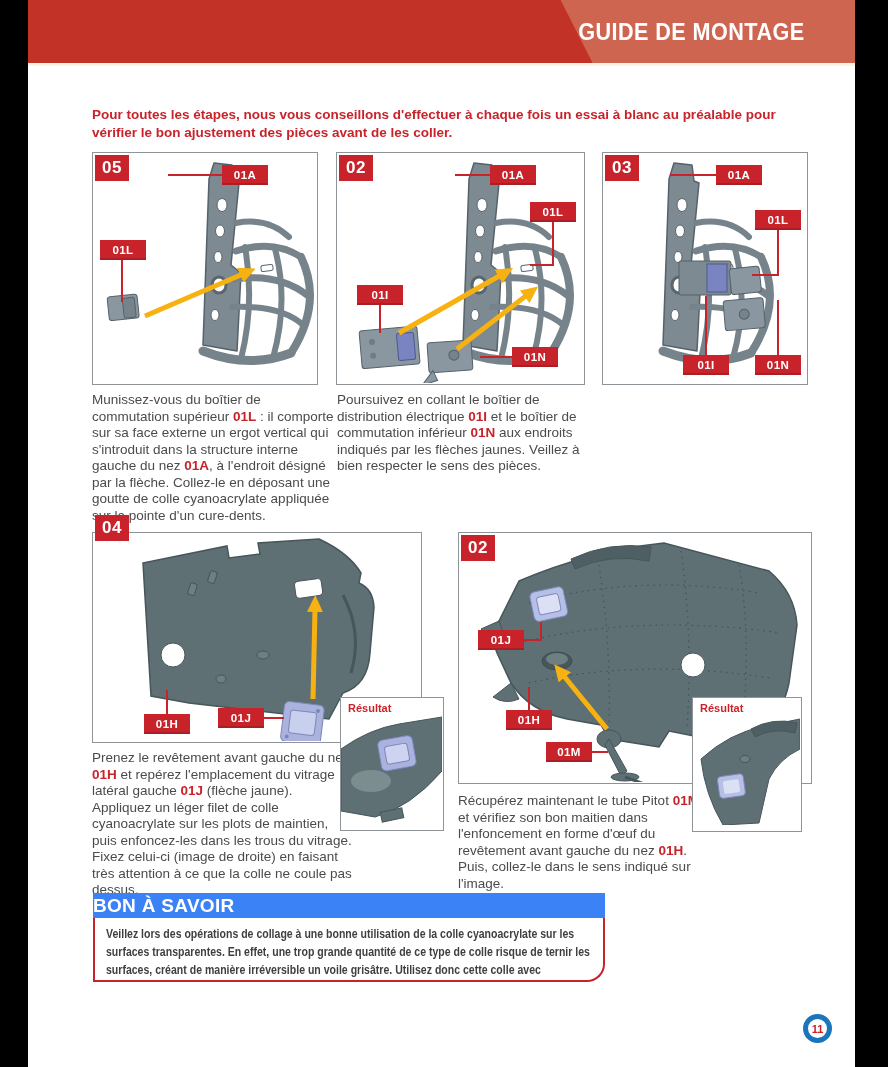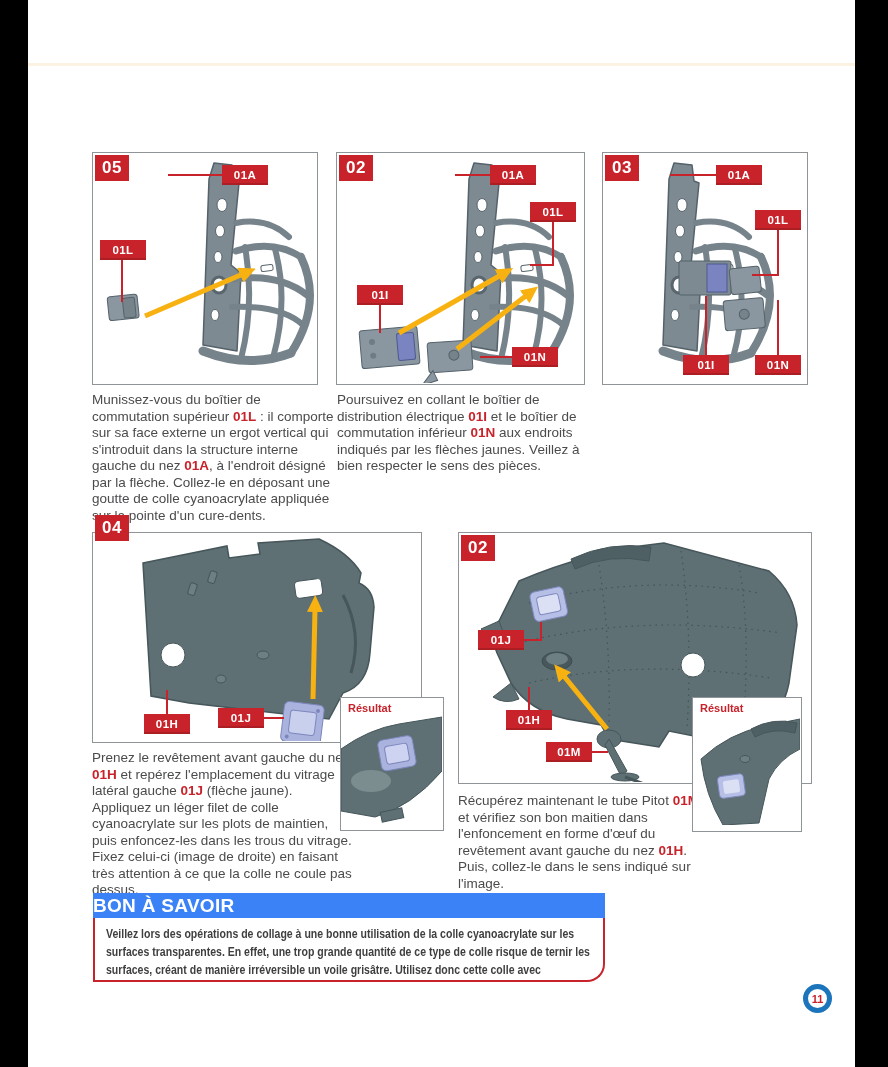--- a/index.html
+++ b/index.html
@@ -71,22 +71,27 @@
           <path d="M182,96 Q196,148 180,205" stroke-width="6"></path>
         </g>
         <rect x="168" y="112" width="12" height="6" rx="2" fill="#fff" stroke="#5a666d" transform="rotate(-8 174 115)"></rect>
       </g>
     </defs>
   </svg>
 
   <div class="blackbar" style="left:0;width:28px;"></div>
   <div class="blackbar" style="left:855px;width:33px;"></div>
 
+  <div class="header">
+    <div class="header-light"></div>
+    <div class="header-title"><span>GUIDE DE MONTAGE</span></div>
+  </div>
   <div class="creamline"></div>
 
+  <div class="intro">Pour toutes les étapes, nous vous conseillons d'effectuer à chaque fois un essai à blanc au préalable pour vérifier le bon ajustement des pièces avant de les coller.</div>
 
   <div class="panel" style="left:92px;top:152px;width:226px;height:233px;">
     <svg width="223" height="230" viewBox="0 0 223 230">
       <use href="#lattice"></use>
       <g transform="translate(14,144) rotate(-6)">
         <rect width="30" height="24" rx="3" fill="#8a97a0" stroke="#55626a"></rect>
         <rect x="15" y="3" width="12" height="20" rx="2" fill="#76838b" stroke="#55626a"></rect>
       </g>
       <line x1="52" y1="163" x2="150" y2="121" stroke="#F7B212" stroke-width="5" marker-end="url(#ah)"></line>
     </svg>
@@ -251,17 +256,17 @@
   <div class="caption" style="left:92px;top:750px;width:262px;"><span>Prenez le revêtement avant gauche du nez </span><span class="pcode">01H</span><span> et repérez l'emplacement du vitrage latéral gauche </span><span class="pcode">01J</span><span> (flèche jaune). Appliquez un léger filet de colle cyanoacrylate sur les plots de maintien, puis enfoncez-les dans les trous du vitrage. Fixez celui-ci (image de droite) en faisant très attention à ce que la colle ne coule pas dessus.</span></div>
   <div class="caption" style="left:458px;top:793px;width:242px;"><span>Récupérez maintenant le tube Pitot </span><span class="pcode">01M</span><span> et vérifiez son bon maitien dans l'enfoncement en forme d'œuf du revêtement avant gauche du nez </span><span class="pcode">01H</span><span>. Puis, collez-le dans le sens indiqué sur l'image.</span></div>
 
   <div class="info-header" style="left:93px;top:893px;width:512px;height:25px;">
     <span>BON À SAVOIR</span>
   </div>
   <div class="info-body" style="left:93px;top:918px;width:512px;height:64px;">
     <div class="condense">Veillez lors des opérations de collage à une bonne utilisation de la colle cyanoacrylate sur les surfaces transparentes. En effet, une trop grande quantité de ce type de colle risque de ternir les surfaces, créant de manière irréversible un voile grisâtre. Utilisez donc cette colle avec parcimonie.</div>
   </div>
 
-  <div class="roundel" style="left:803px;top:984px;">
+  <div class="roundel" style="left:803px;top:1014px;">
     <span>11</span>
   </div>
 
 </div>
 
 </body></html>

